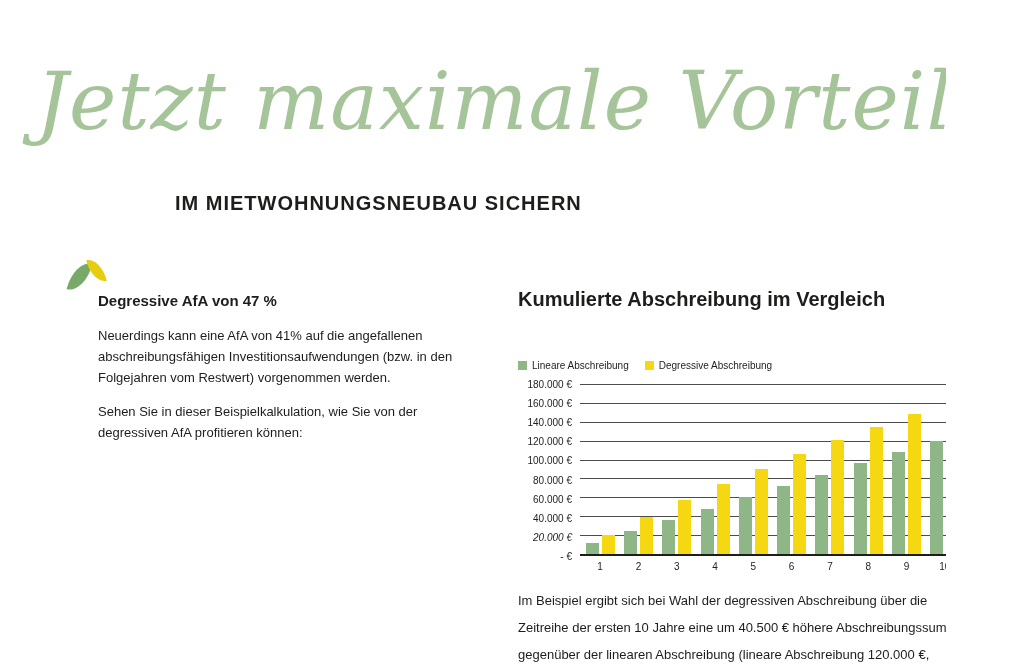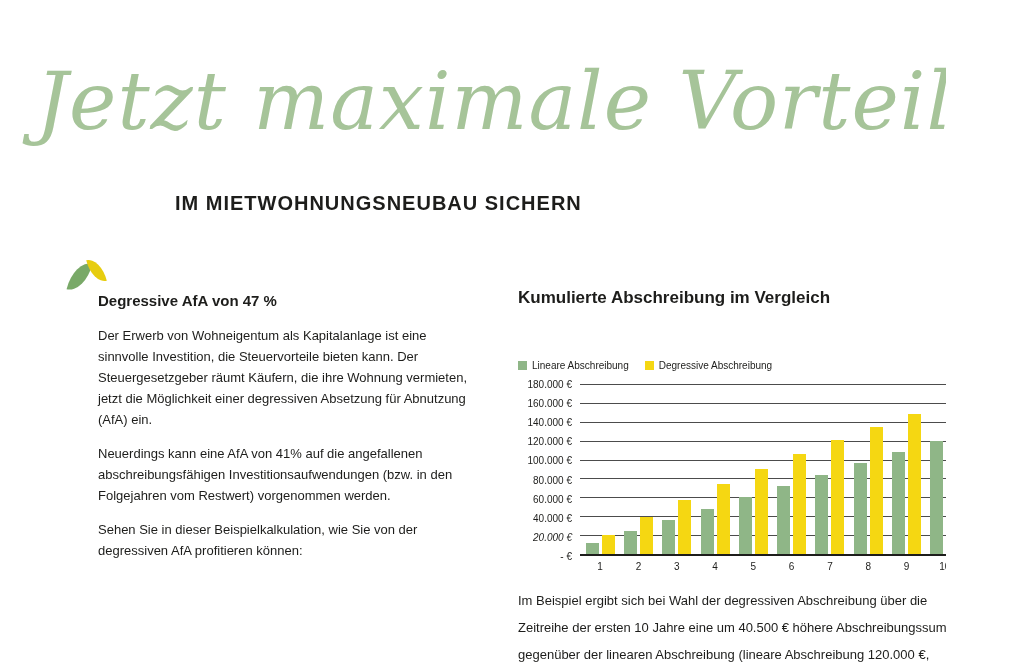--- a/index.html
+++ b/index.html
@@ -25,21 +25,21 @@
     border-radius:100% 0 100% 0; transform:rotate(14deg); }
   .leaf-yellow { left:21px; top:2px; width:15px; height:25px; background:#e7cd0f;
     border-radius:0 100% 0 100%; transform:rotate(-14deg); }
 
   
   .left-heading { position:absolute; left:98px; top:256px; font-size:15px; font-weight:bold; }
   .left-text { position:absolute; left:98px; top:289px; width:372px; font-size:13px; line-height:21px; }
   .left-text p + p { margin-top:13px; }
 
   
-  .chart-title { position:absolute; left:518px; top:252px; font-size:17px; font-weight:bold; }
+  .chart-title { position:absolute; left:518px; top:252px; font-size:20px; font-weight:bold; }
   .chart-subtitle { position:absolute; left:518px; top:276px; width:452px; font-size:13px; line-height:19px; }
 
   .chart-box { position:absolute; left:518px; top:322px; width:447px; }
   .legend { display:flex; gap:16px; font-size:10px; height:14px; align-items:center; }
   .legend-item { display:flex; align-items:center; }
   .swatch { width:9px; height:9px; display:inline-block; margin-right:5px; }
 
   .chart-body { display:flex; margin-top:12px; height:172px; }
   .y-axis { position:relative; width:62px; height:100%; }
   .ytick { position:absolute; right:8px; transform:translateY(-50%);
@@ -63,21 +63,20 @@
   <div class="main-subtitle">IM MIETWOHNUNGSNEUBAU SICHERN</div>
 
   <div class="logo">
     <span class="leaf leaf-green"></span>
     <span class="leaf leaf-yellow"></span>
   </div>
 
   <div class="left-heading">Degressive AfA von 47 %</div>
 
   <div class="left-text">
-    <p>Der Erwerb von Wohneigentum als Kapitalanlage ist eine sinnvolle Investition, die Steuervorteile bieten kann. Der Steuergesetzgeber räumt Käufern, die ihre Wohnung vermieten, jetzt die Möglichkeit einer degressiven Absetzung für Abnutzung (AfA) ein.</p>
     <p>Neuerdings kann eine AfA von 41% auf die angefallenen abschreibungsfähigen Investitionsaufwendungen (bzw. in den Folgejahren vom Restwert) vorgenommen werden.</p>
     <p>Sehen Sie in dieser Beispielkalkulation, wie Sie von der degressiven AfA profitieren können:</p>
   </div>
 
   <div class="chart-title">Kumulierte Abschreibung im Vergleich</div>
 
   <div class="chart-box">
     <div class="legend">
       <div class="legend-item">
         <span class="swatch" style="background: rgb(143, 182, 135);"></span>

